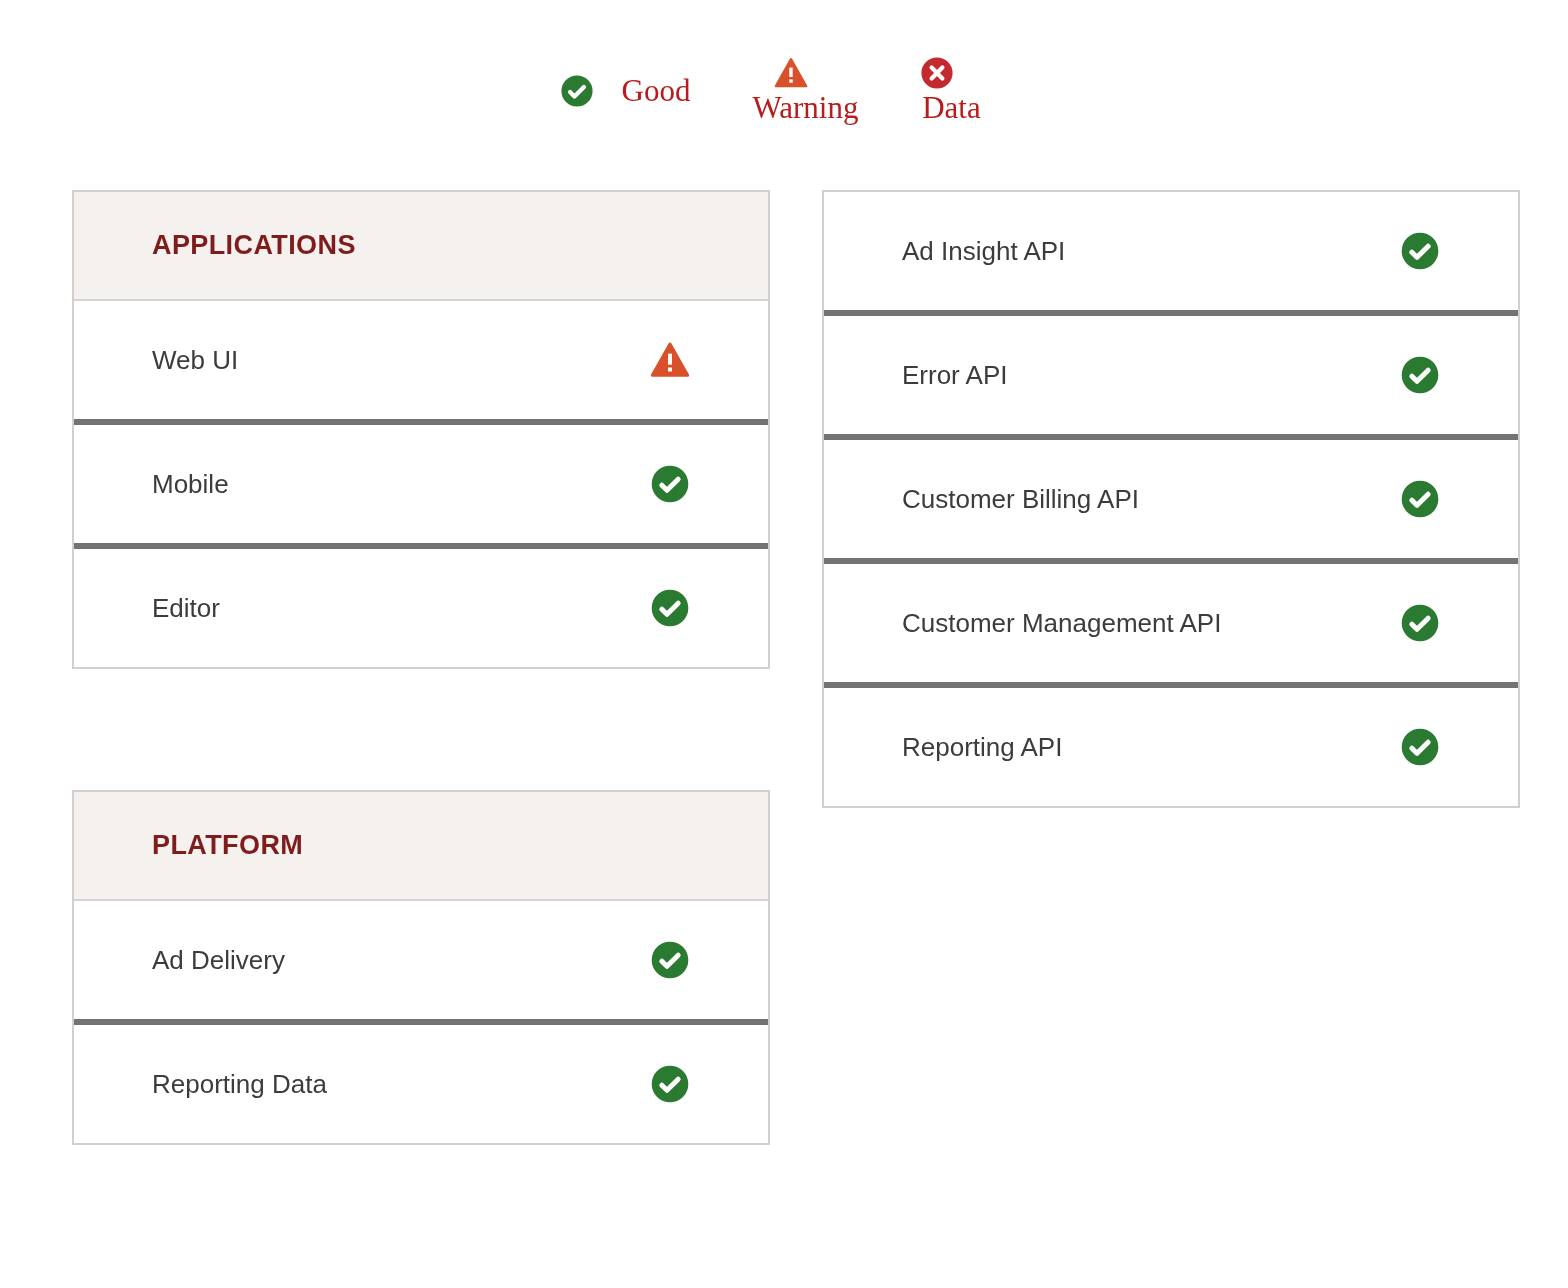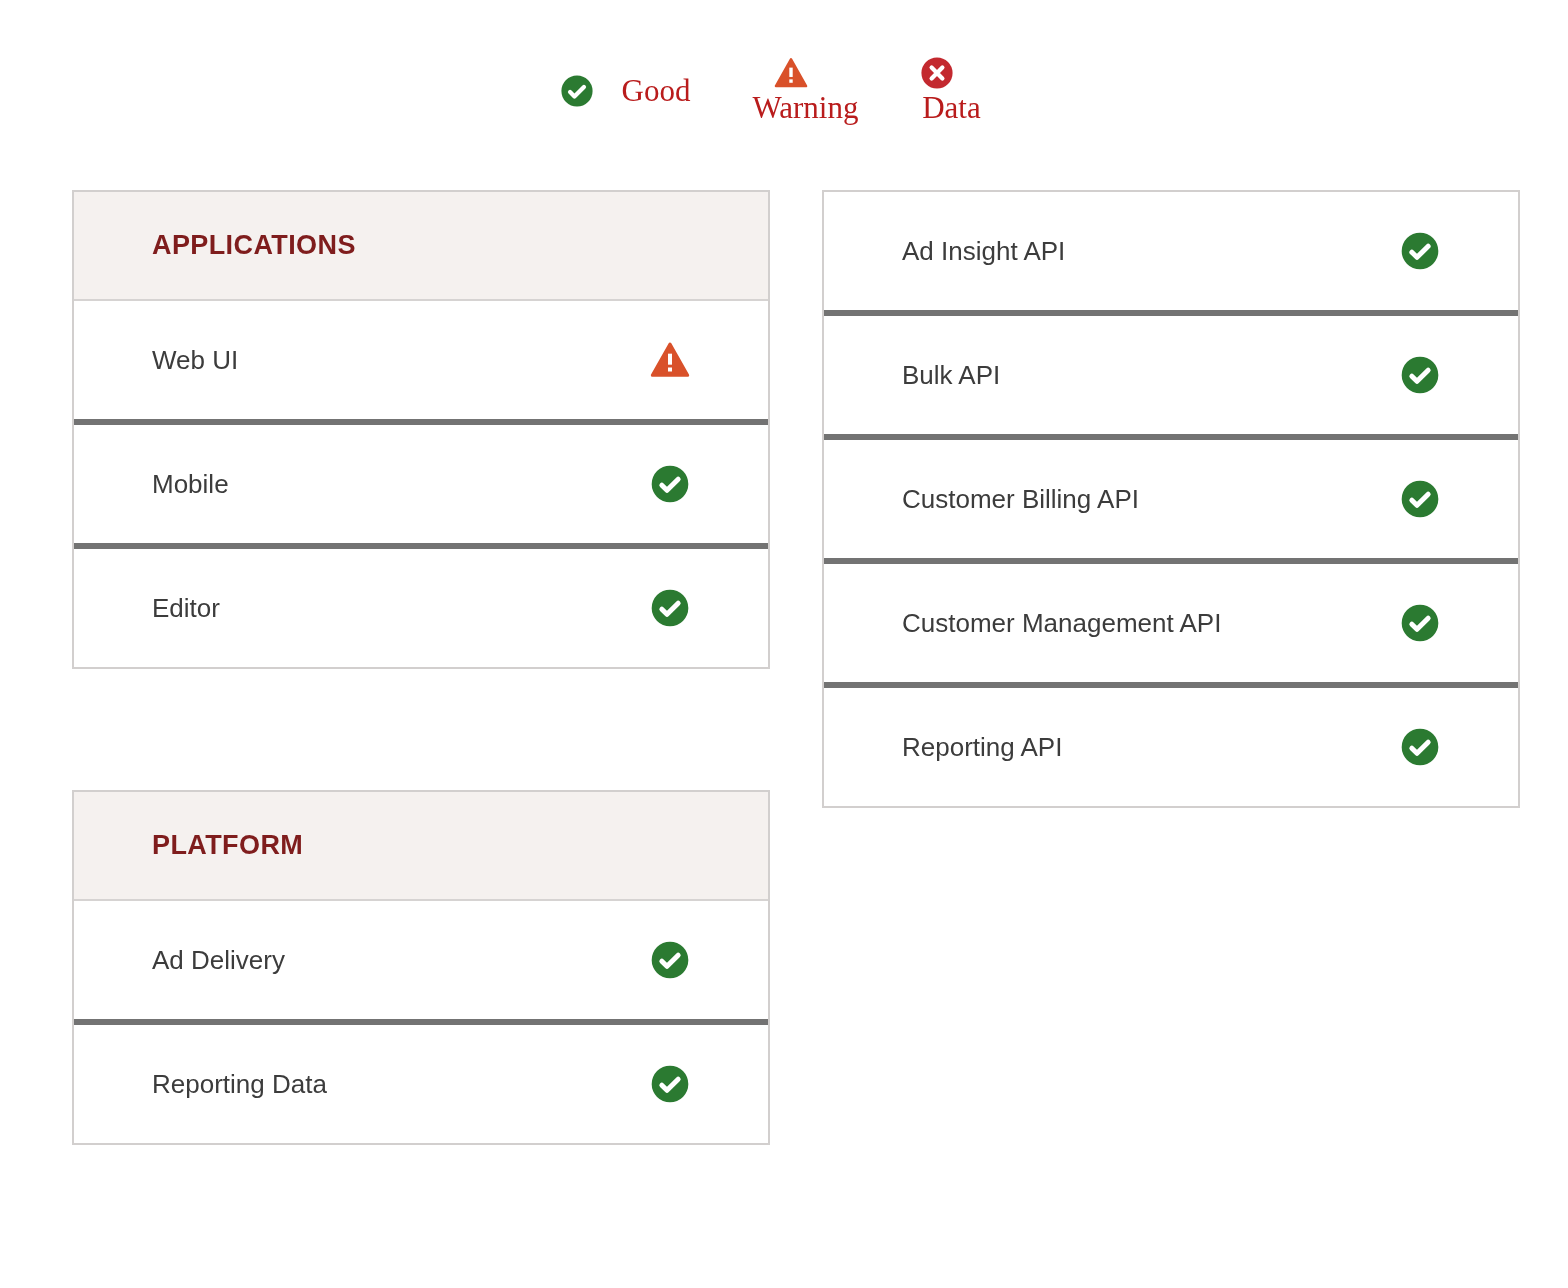--- a/index.html
+++ b/index.html
@@ -173,21 +173,21 @@
     <div class="table-row">
           <span class="row-label">Ad Insight API</span>
           <span class="status-icon">
             <svg viewBox="0 0 24 24">
               <circle cx="12" cy="12" r="11" fill="#2b7a31"></circle>
               <path d="M7.1 12.7l3.1 3.1L16.9 9.1" stroke="#fff" stroke-width="3" fill="none" stroke-linecap="round" stroke-linejoin="round"></path>
             </svg>
           </span>
         </div>
         <div class="table-row">
-          <span class="row-label">Bulk API</span>
+          <span class="row-label">Error API</span>
           <span class="status-icon">
             <svg viewBox="0 0 24 24">
               <circle cx="12" cy="12" r="11" fill="#2b7a31"></circle>
               <path d="M7.1 12.7l3.1 3.1L16.9 9.1" stroke="#fff" stroke-width="3" fill="none" stroke-linecap="round" stroke-linejoin="round"></path>
             </svg>
           </span>
         </div>
         <div class="table-row">
           <span class="row-label">Customer Billing API</span>
           <span class="status-icon">

